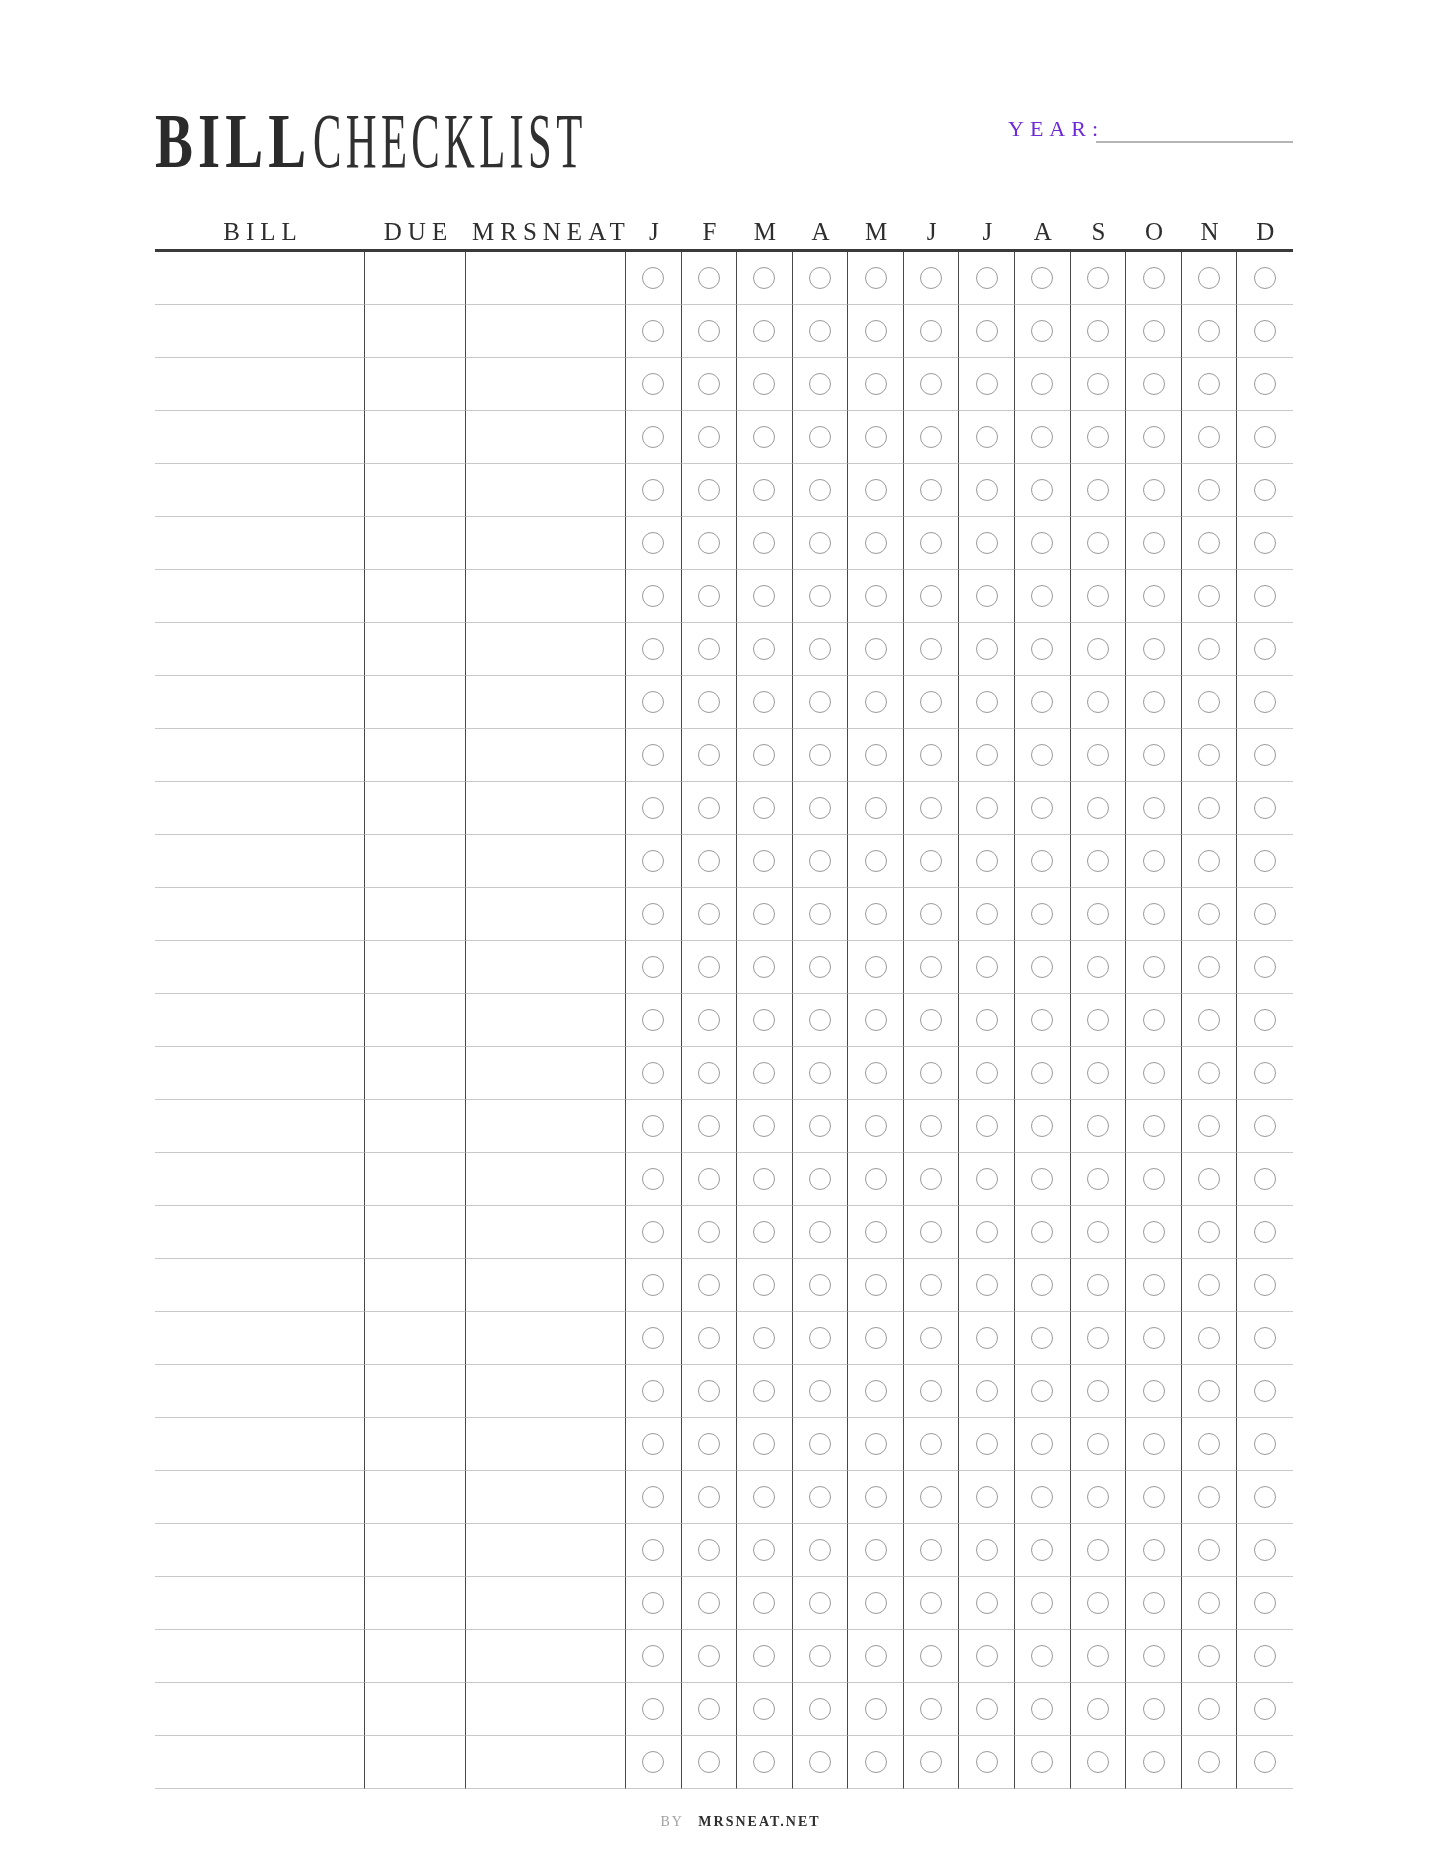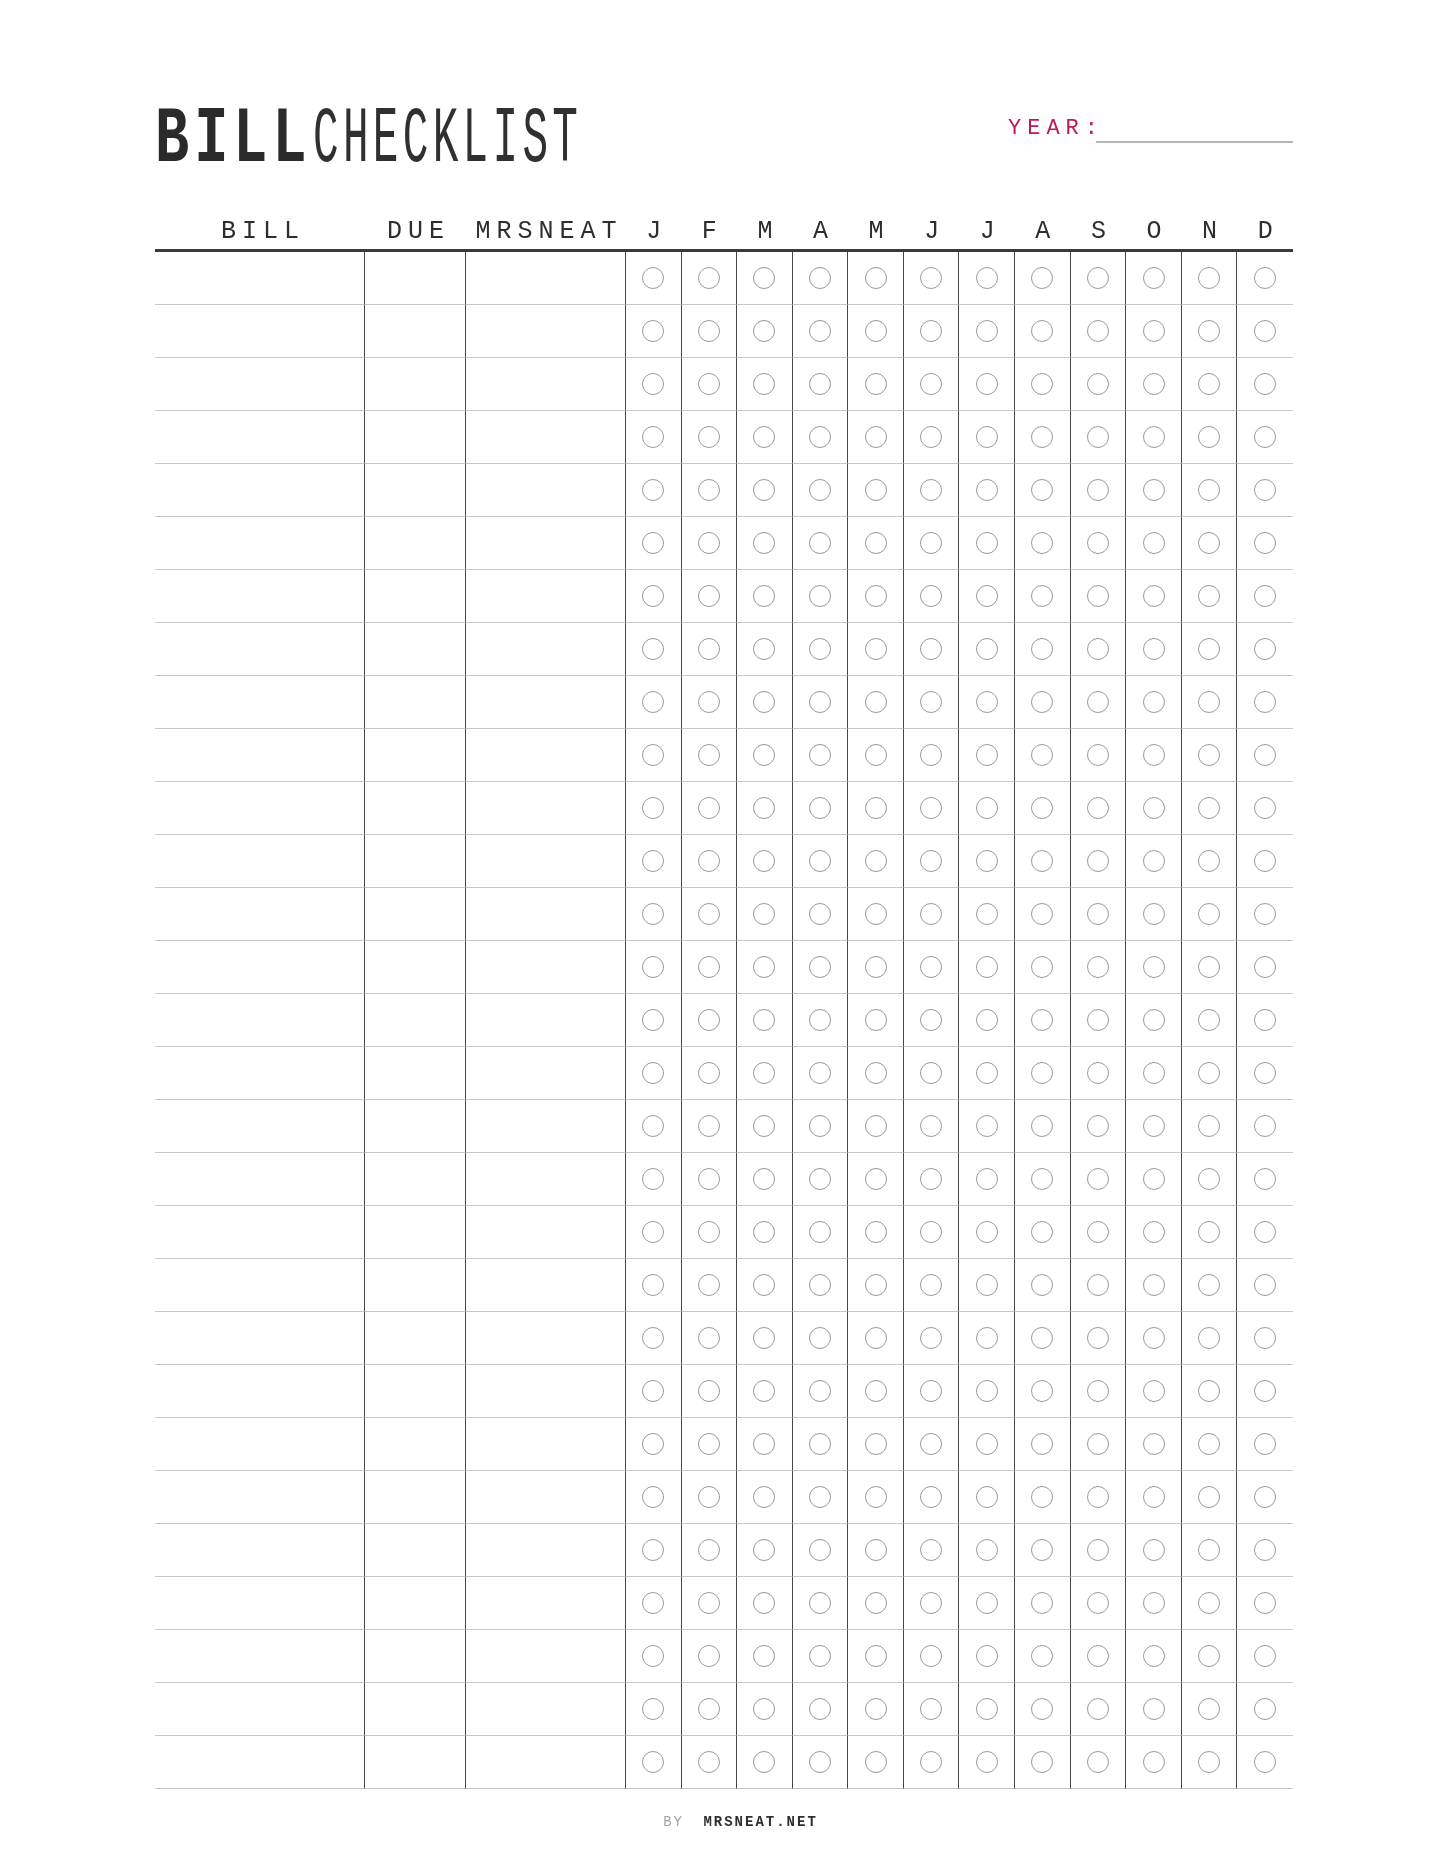--- a/index.html
+++ b/index.html
@@ -1,21 +1,21 @@
 <!DOCTYPE html>
 <html><head>
 <meta charset="utf-8">
 <style>
   html, body { margin: 0; padding: 0; background: #ffffff; }
   .page {
     position: relative;
     width: 1415px;
     height: 1866px;
     background: #ffffff;
-    font-family: Liberation Mono, monospace;
+    font-family: Liberation Serif, serif;
     color: #2d2d2d;
     overflow: hidden;
   }
 
   
   .title {
     position: absolute;
     left: 155px;
     top: 80px;
     height: 90px;
@@ -49,21 +49,21 @@
   }
 
   
   .year-label {
     position: absolute;
     left: 1008px;
     top: 118px;
     font-size: 22px;
     line-height: 22px;
     letter-spacing: 6px;
-    color: #be185d;
+    color: #6d28d9;
   }
   .year-line {
     position: absolute;
     left: 1096px;
     top: 125px;
     width: 197px;
     height: 16px;
     border-bottom: 2px solid #b5b5b5;
   }
 

